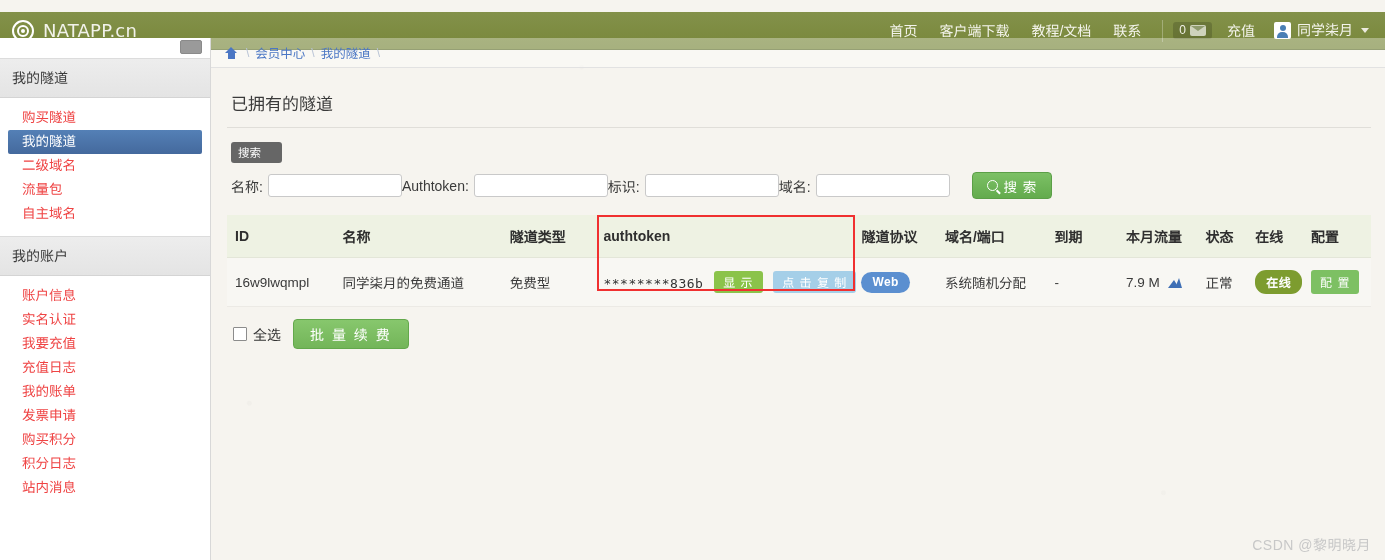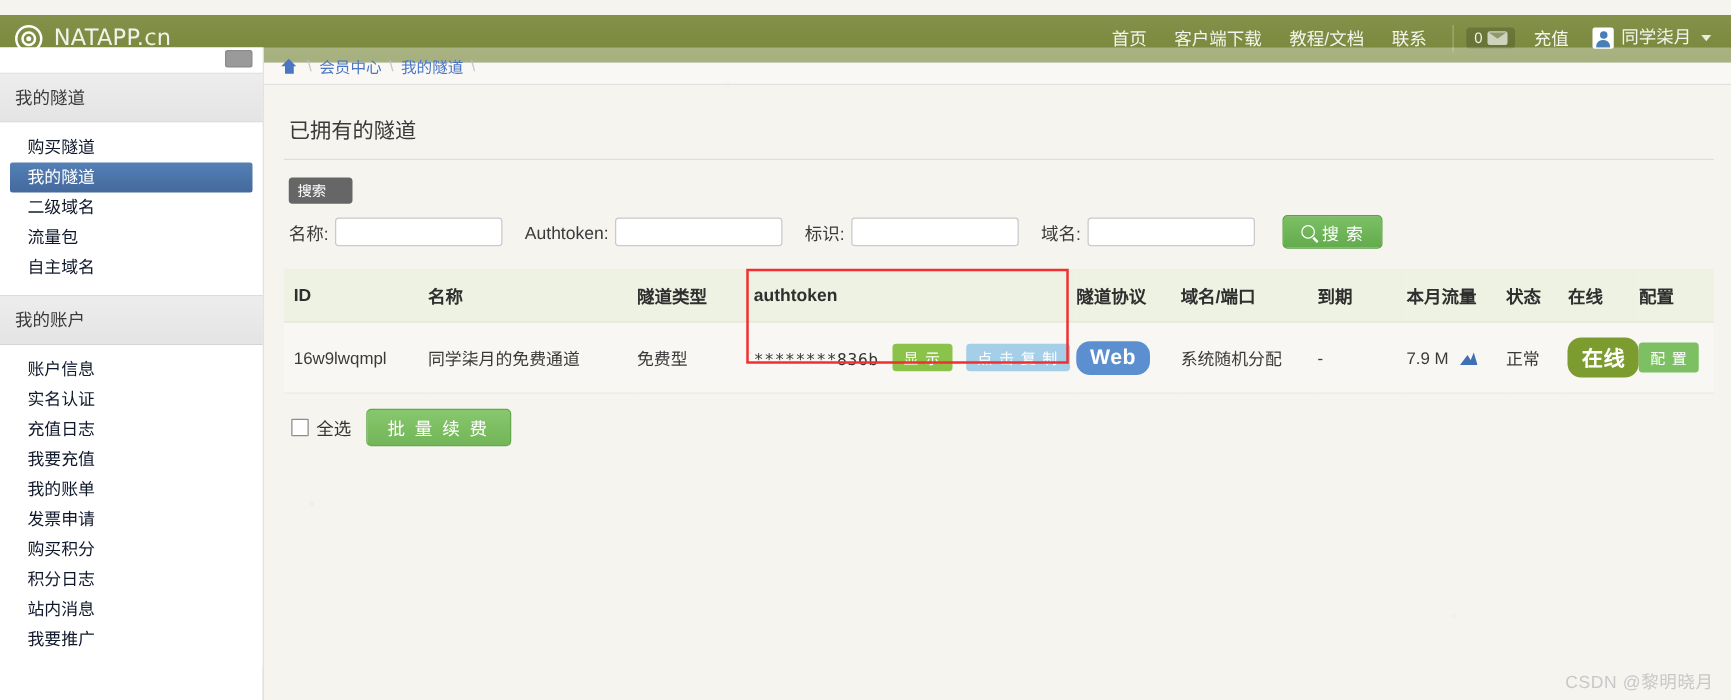--- a/index.html
+++ b/index.html
@@ -206,21 +206,21 @@
     color: #3b3b3b;
   }
   .panel-list { padding: 8px 0 10px 0; background: #fff; }
   .side-item {
     display: block;
     height: 24px;
     line-height: 24px;
     margin: 0 8px;
     padding-left: 14px;
     font-size: 13.5px;
-    color: #0f172a;
+    color: #ef4444;
     text-decoration: none;
     border-radius: 2px;
     white-space: nowrap;
   }
   .side-item.active {
     background: #4a76ab;
     background: linear-gradient(to bottom, #5480b6 0%, #44699d 100%);
     color: #ffffff;
   }
 
@@ -298,21 +298,21 @@
     align-items: center;
     margin: 9px 0 0 4px;
     gap: 0;
   }
   .filter-label {
     font-size: 14px;
     color: #3a3a3a;
     margin-right: 5px;
     white-space: nowrap;
   }
-  .filter-label.gap { margin-left: 18px; }
+  .filter-label.gap { }
   .filter-input {
     width: 134px;
     height: 23px;
     border: 1px solid #c9c9c9;
     border-radius: 3px;
     background: #fff;
     box-sizing: border-box;
     padding: 0 6px;
     font-size: 13px;
     font-family: "Liberation Sans", sans-serif;
@@ -412,21 +412,21 @@
     cursor: pointer;
   }
   .mini-btn.green { background: #8bc34a; }
   .mini-btn.blue  { background: #a5cfe8; }
 
   .pill {
     display: inline-block;
     padding: 3px 11px 4px 11px;
     border-radius: 11px;
     color: #ffffff;
-    font-size: 17px;
+    font-size: 12px;
     font-weight: bold;
     letter-spacing: 0.4px;
   }
   .pill.web    { background: #5b8fd0; }
   .pill.online { background: #7d9c2f; }
 
   .flow-icon {
     display: inline-block;
     width: 14px; height: 11px;
     margin-left: 5px;
@@ -554,28 +554,27 @@
       <a href="#" class="side-item active">我的隧道</a>
       <a href="#" class="side-item">二级域名</a>
       <a href="#" class="side-item">流量包</a>
       <a href="#" class="side-item">自主域名</a>
     </div>
 
     <div class="panel-header">我的账户</div>
     <div class="panel-list">
       <a href="#" class="side-item">账户信息</a>
       <a href="#" class="side-item">实名认证</a>
+      <a href="#" class="side-item">我要充值</a>
       <a href="#" class="side-item">充值日志</a>
-      <a href="#" class="side-item">我要充值</a>
       <a href="#" class="side-item">我的账单</a>
       <a href="#" class="side-item">发票申请</a>
       <a href="#" class="side-item">购买积分</a>
       <a href="#" class="side-item">积分日志</a>
       <a href="#" class="side-item">站内消息</a>
-      <a href="#" class="side-item">我要推广</a>
     </div>
   </div>
 
   <div class="main">
 
     <div class="breadcrumb">
       <span class="home-icon"></span>
       <span class="crumb-sep">\</span>
       <a href="#" class="crumb">会员中心</a>
       <span class="crumb-sep">\</span>

